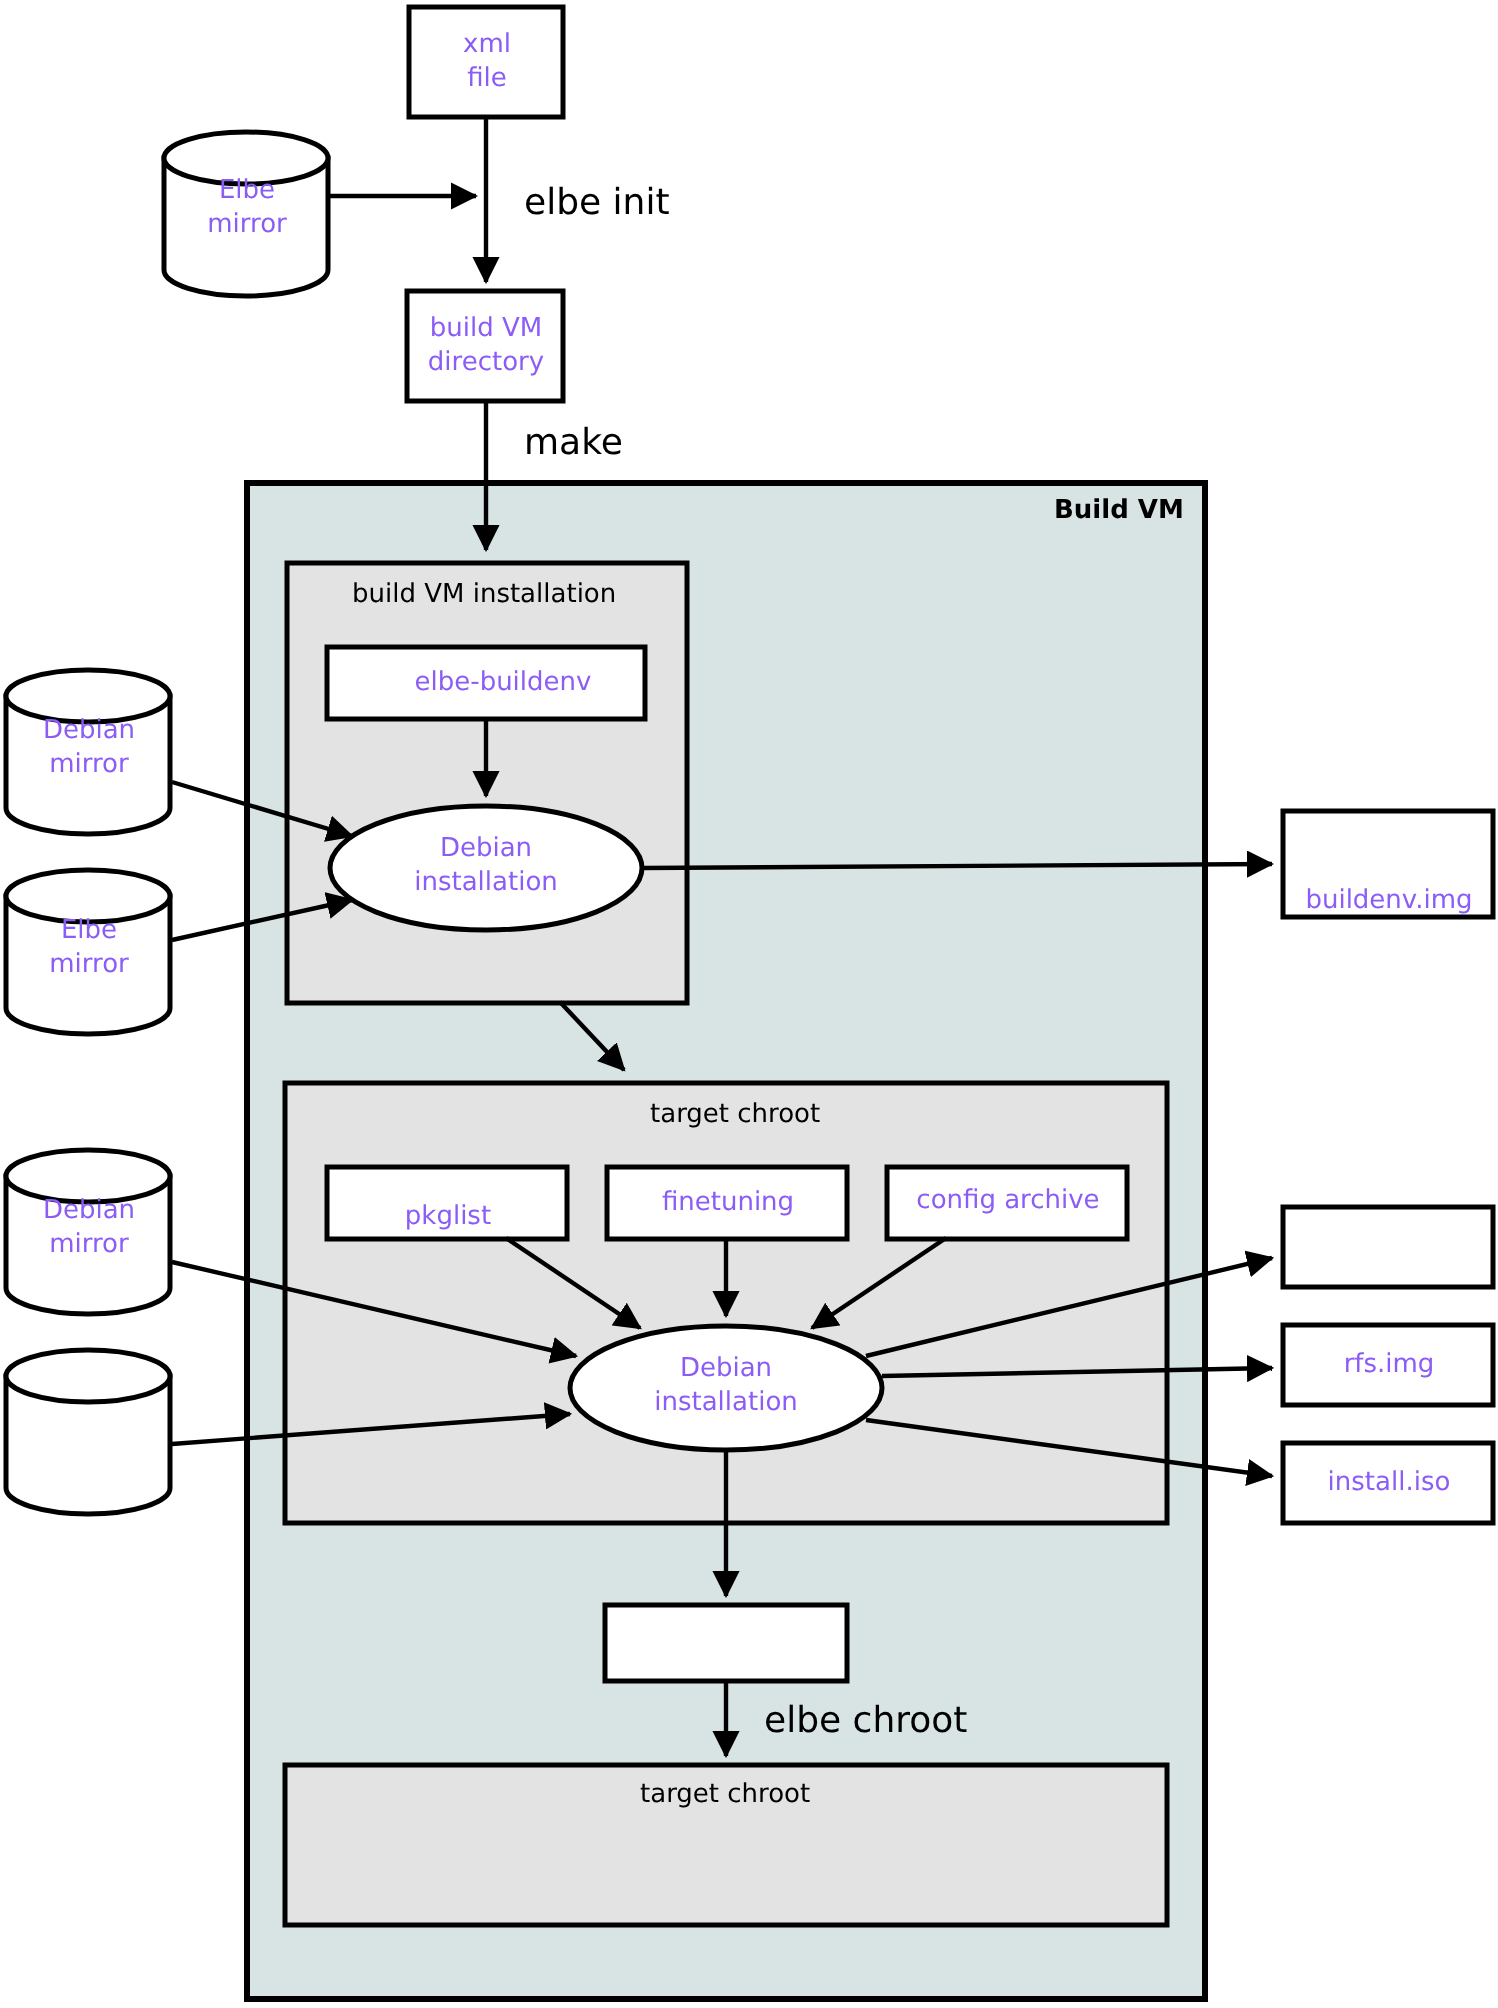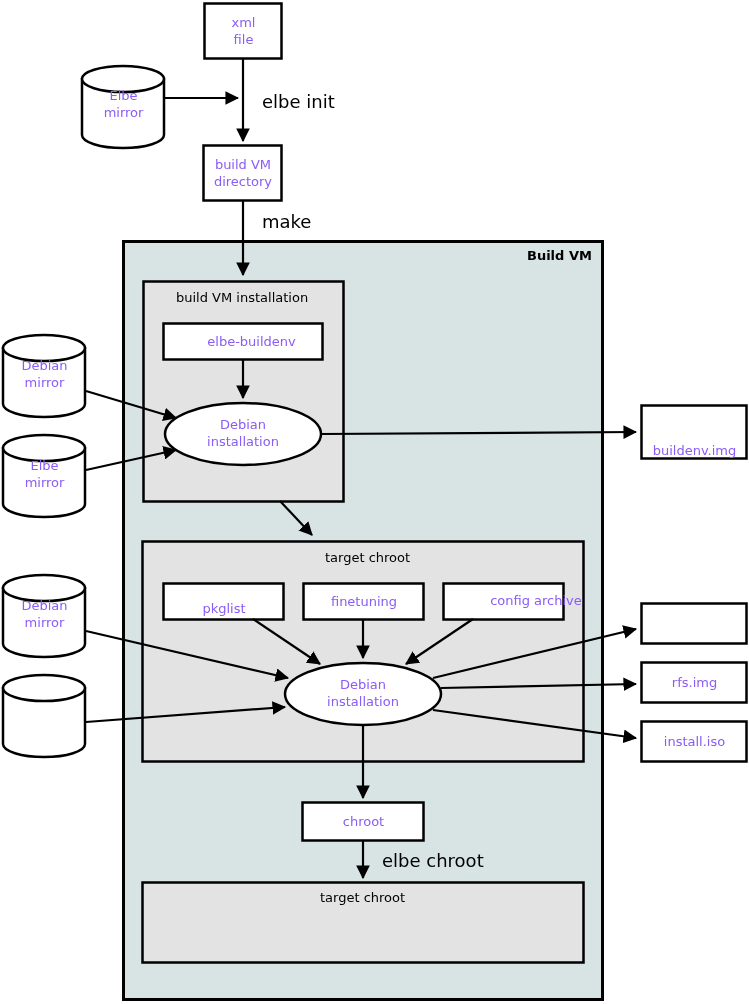--- a/index.html
+++ b/index.html
@@ -178,33 +178,32 @@
 
   <div class="node-label" style="left:3px; top:450px; width:83px; height:50px;">Elbe
 mirror</div>
 
   <div class="node-label" style="left:641px; top:424px; width:107px; height:55px;">buildenv.img</div>
 
   <div class="node-label" style="left:163px; top:583px; width:122px; height:52px;">pkglist</div>
 
   <div class="node-label" style="left:303px; top:583px; width:122px; height:38px;">finetuning</div>
 
-  <div class="node-label" style="left:443px; top:583px; width:122px; height:36px;padding-left:32px;">config archive</div>
+  <div class="node-label" style="left:443px; top:583px; width:122px; height:36px;">config archive</div>
 
   <div class="node-label" style="left:285px; top:664px; width:156px; height:60px;">Debian
 installation</div>
 
   <div class="node-label" style="left:3px; top:590px; width:83px; height:50px;">Debian
 mirror</div>
 
 
 
   <div class="node-label" style="left:641px; top:662px; width:107px; height:42px;">rfs.img</div>
 
   <div class="node-label" style="left:641px; top:721px; width:107px; height:42px;">install.iso</div>
 
-  <div class="node-label" style="left:302px; top:802px; width:123px; height:40px;">chroot</div>
 
   <div class="edge-label" style="left:262px; top:91px;">elbe init</div>
   <div class="edge-label" style="left:262px; top:211px;">make</div>
   <div class="edge-label" style="left:382px; top:850px;">elbe chroot</div>
 
 </div>
 
 </body></html>

